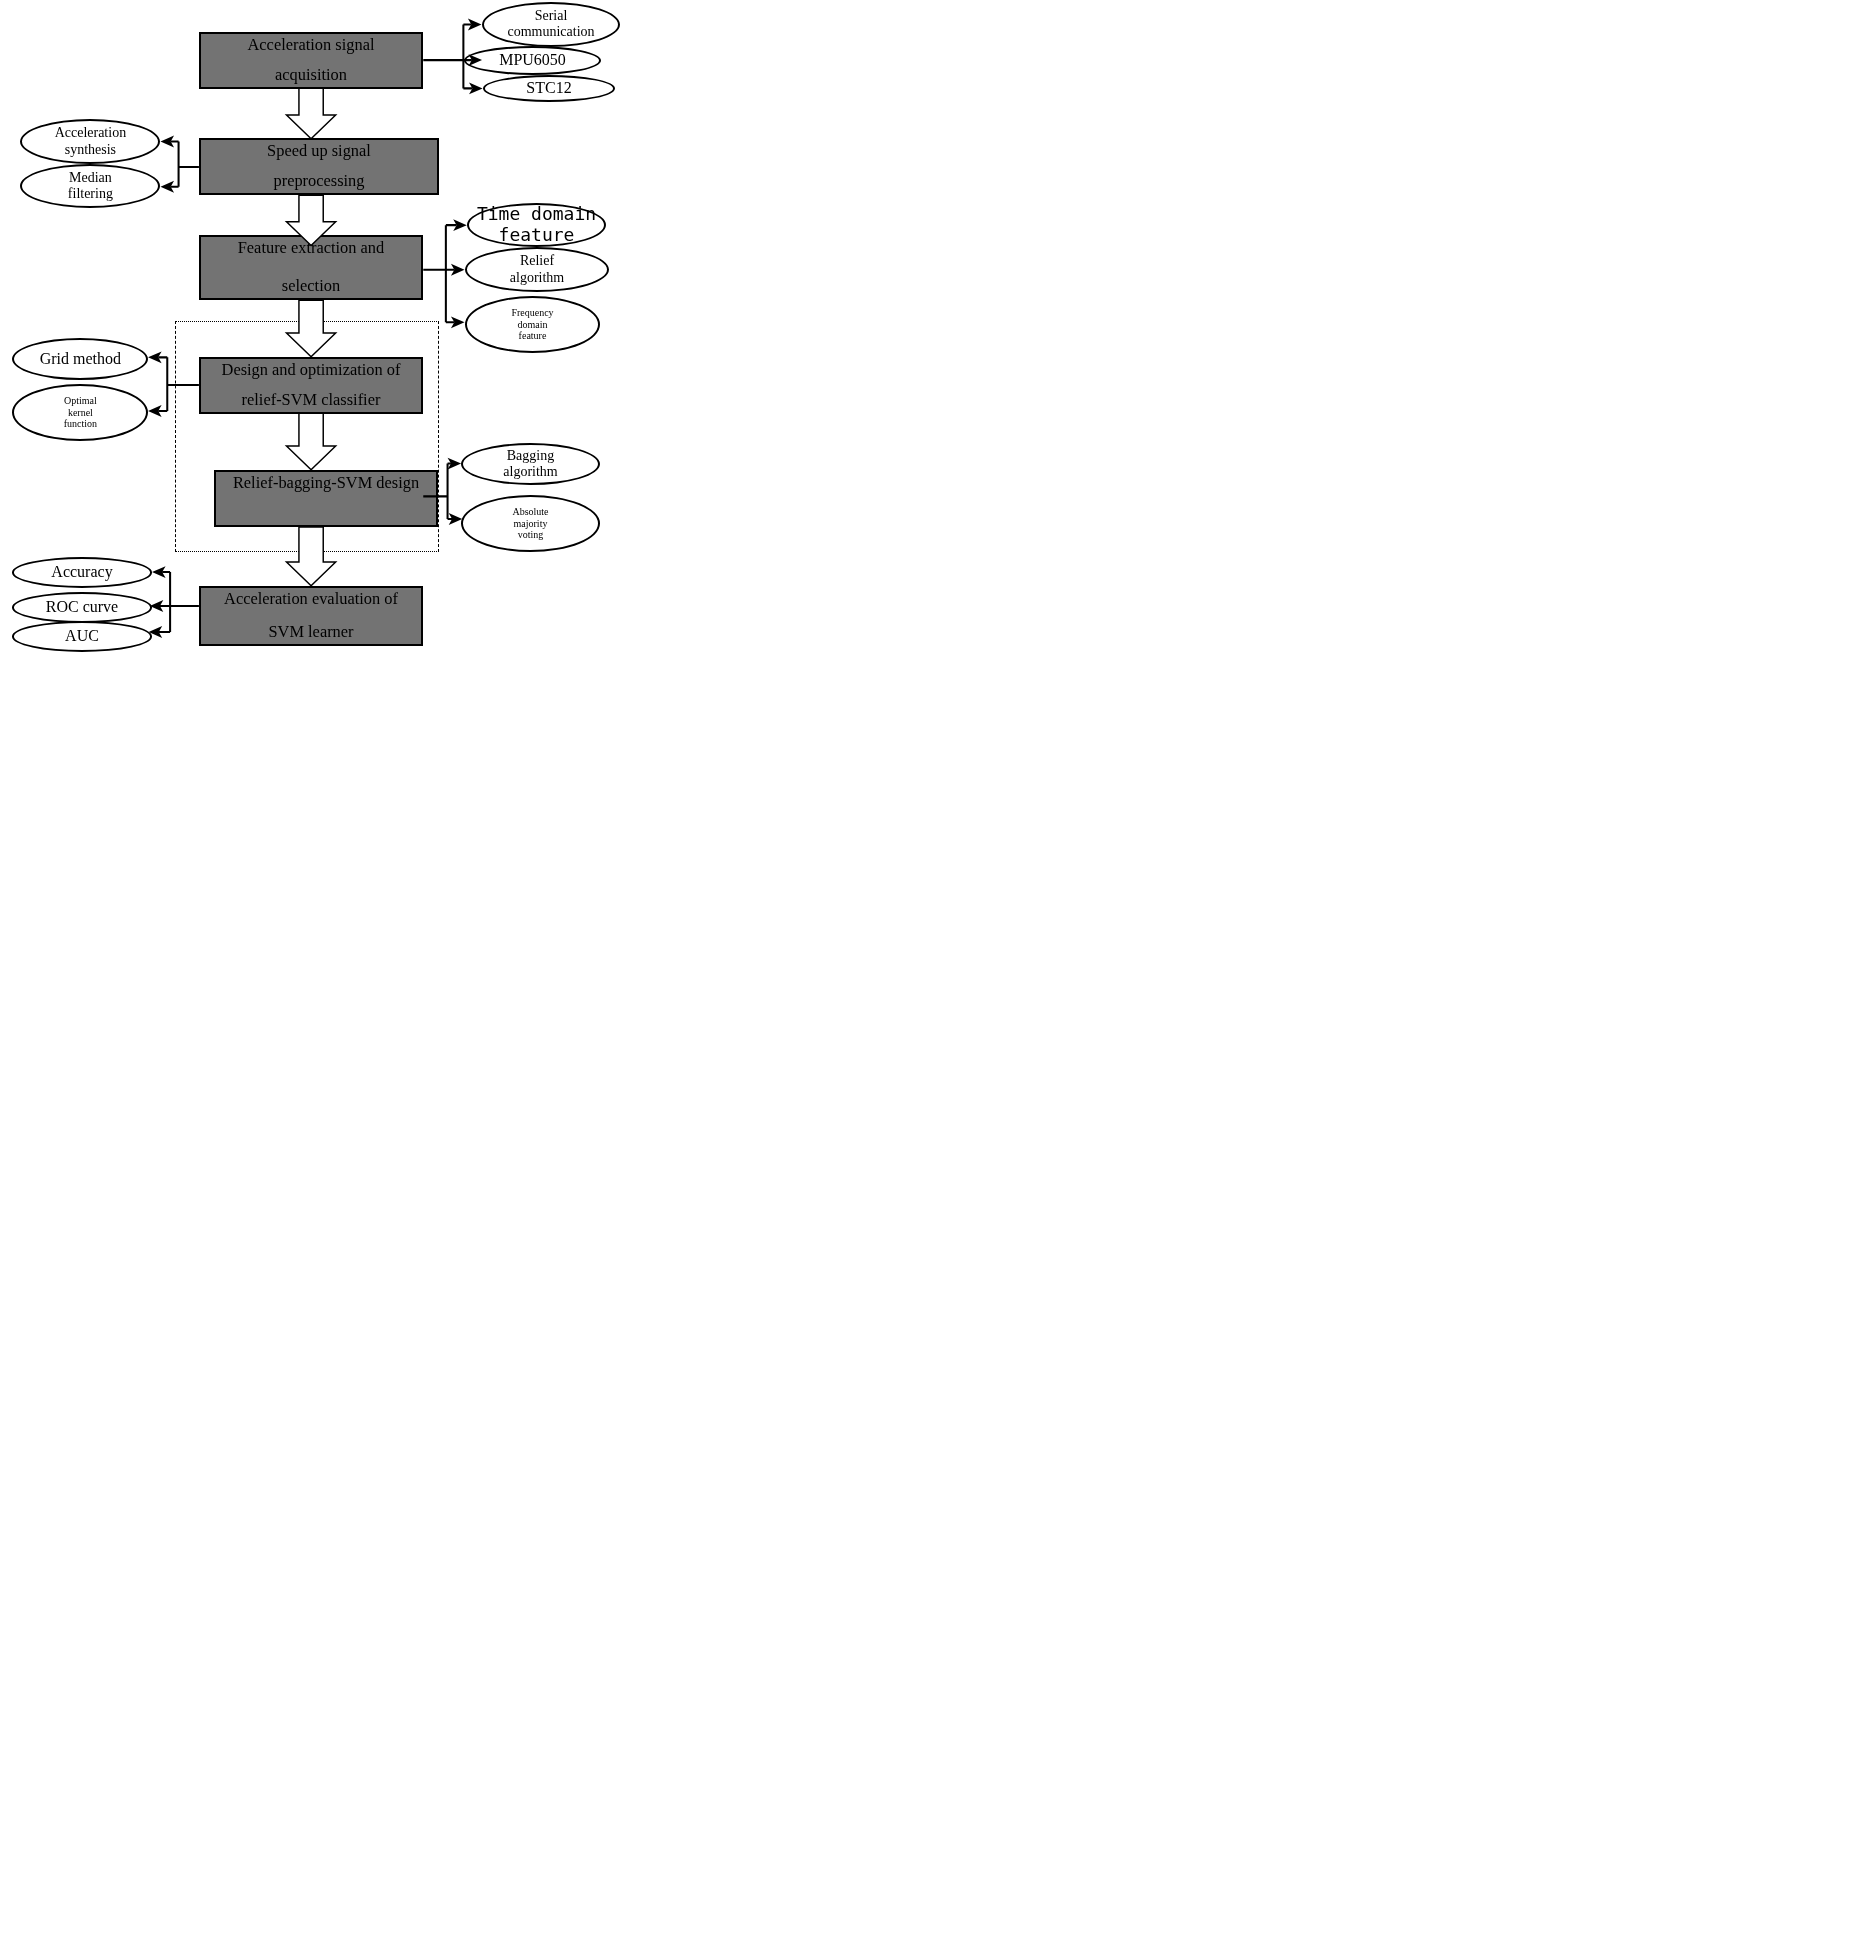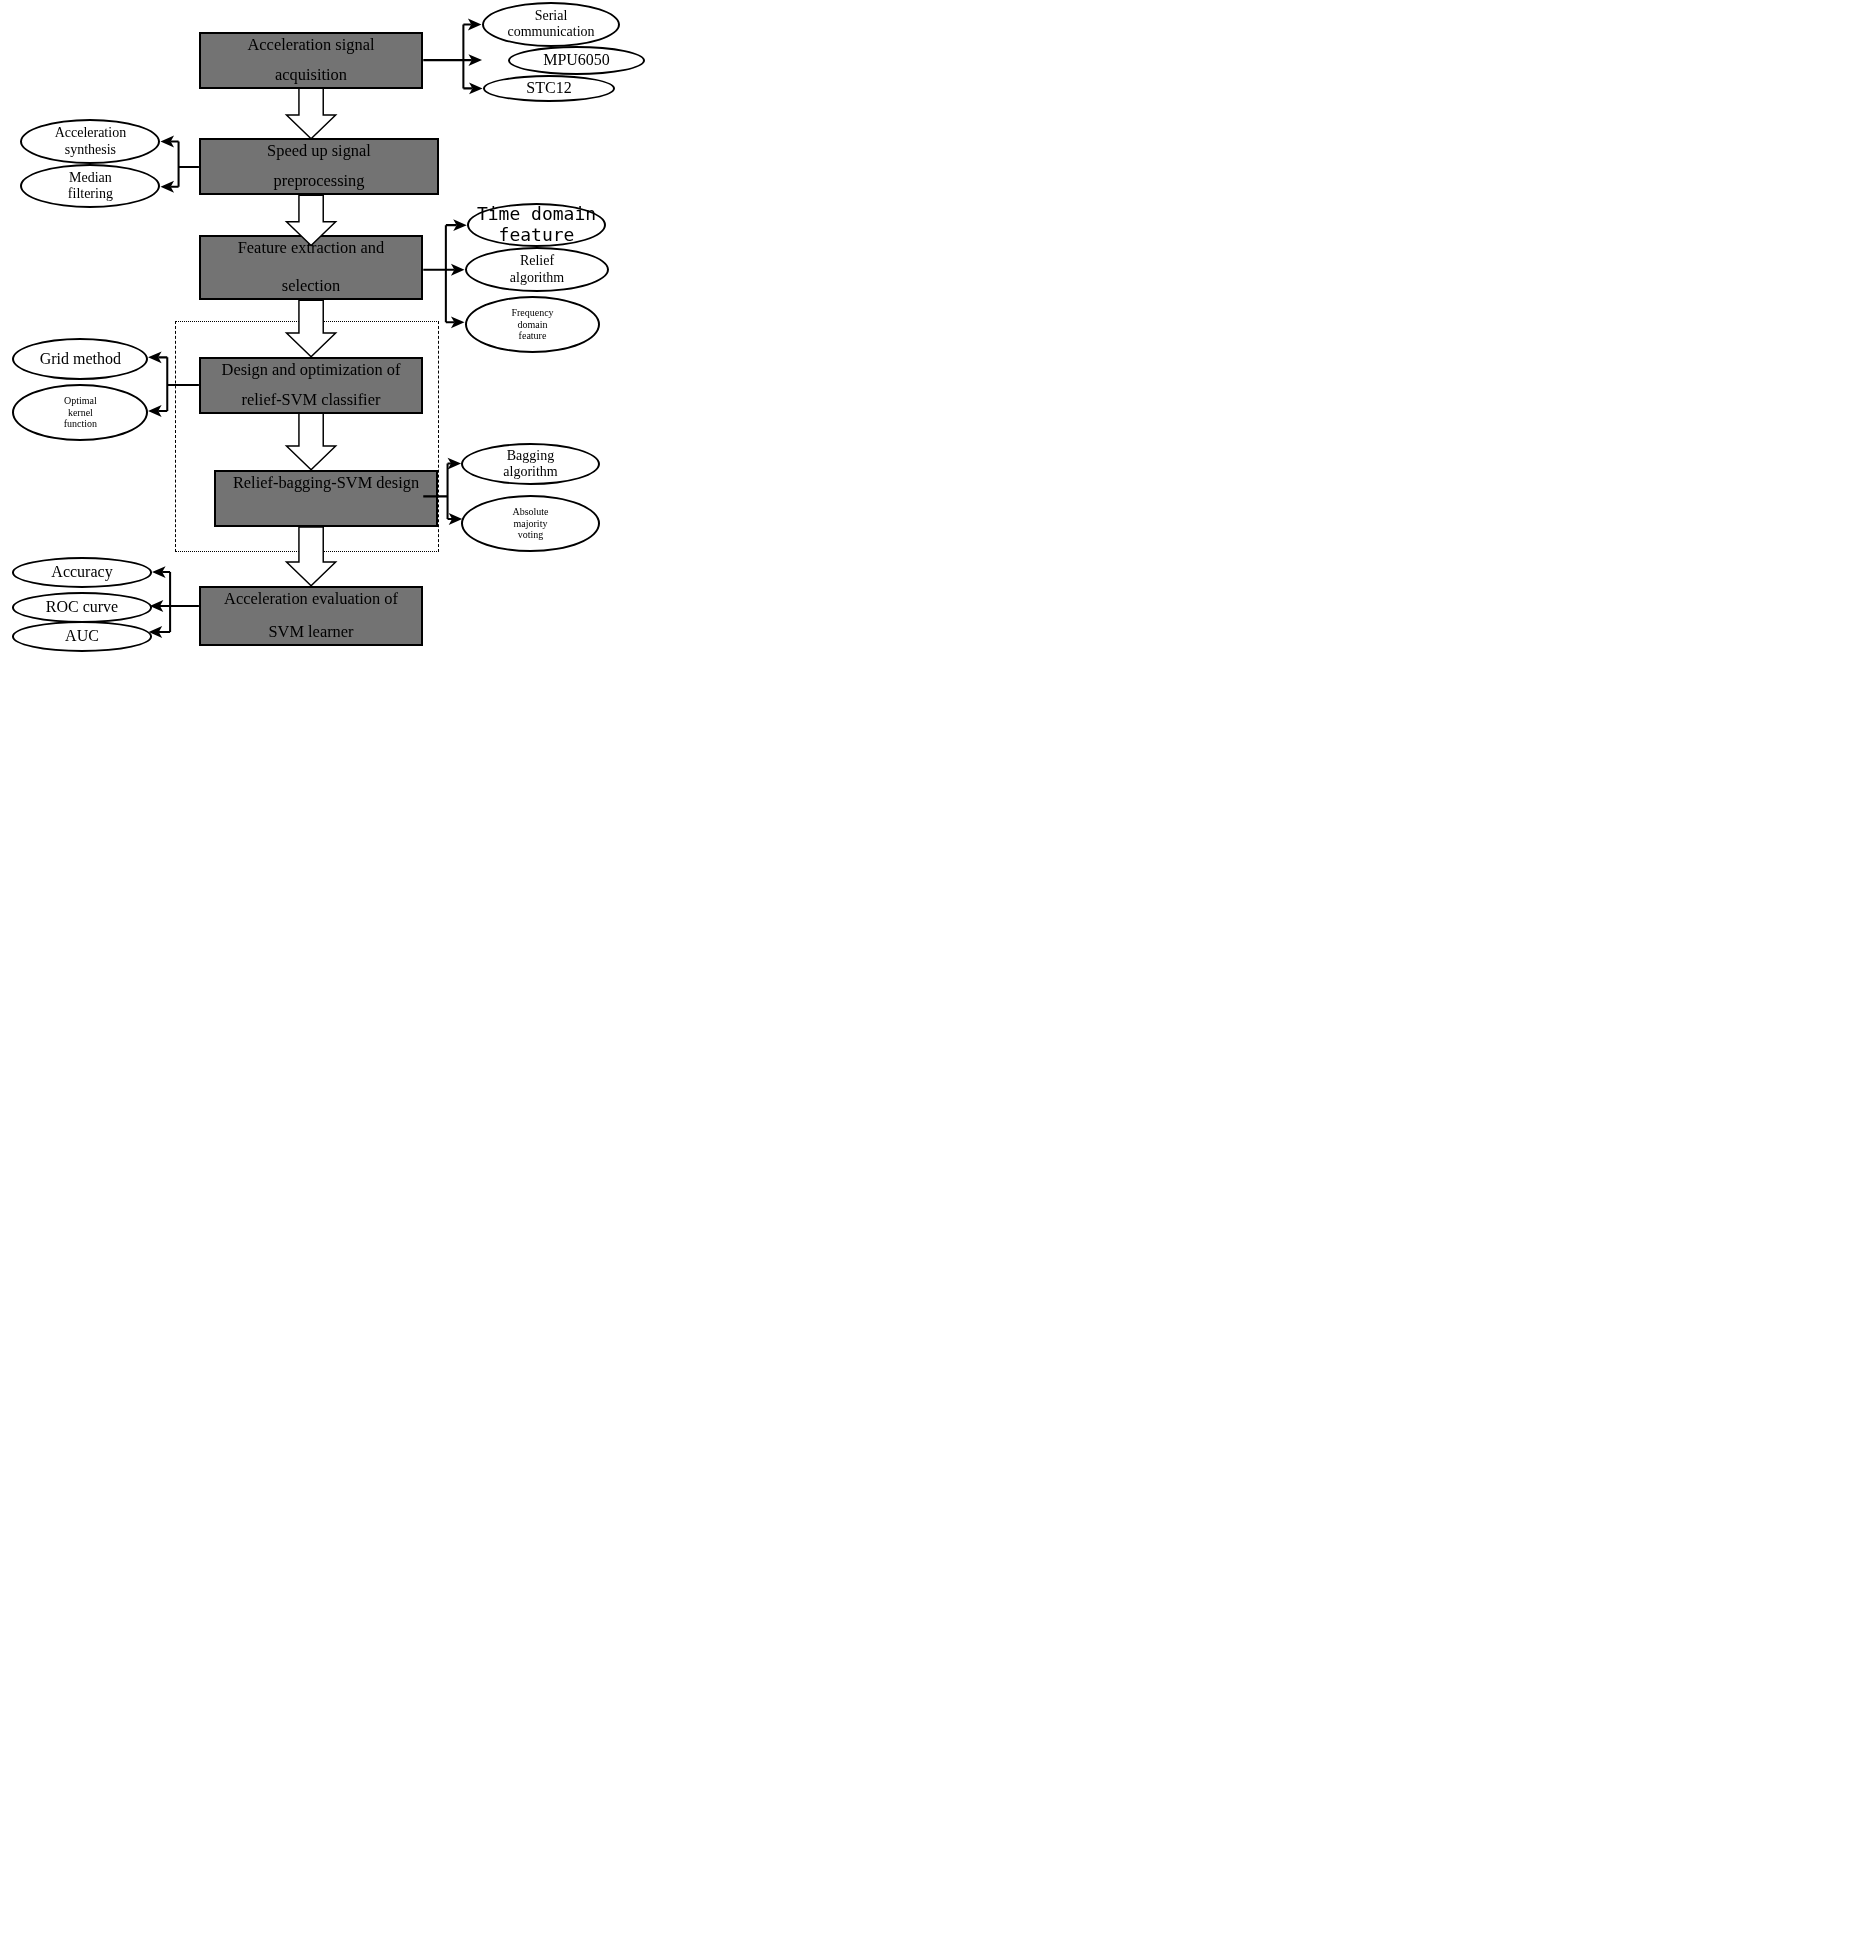--- a/index.html
+++ b/index.html
@@ -54,21 +54,21 @@
 
   <div class="flowbox" style="left:199px;top:586px;width:224px;height:60px;">
     <span class="box-line">Acceleration evaluation of</span>
     <span class="box-line">SVM learner</span>
   </div>
 
   <div class="ellipse fs2" style="left:482px;top:1.7px;width:138px;height:45px;">
     <span>Serial</span>
     <span>communication</span>
   </div>
-  <div class="ellipse fs1" style="left:508px;top:46px;width:137px;height:29px;">
+  <div class="ellipse fs1" style="left:464px;top:46px;width:137px;height:29px;">
     <span>MPU6050</span>
   </div>
   <div class="ellipse fs1" style="left:483px;top:75px;width:132px;height:27px;">
     <span>STC12</span>
   </div>
 
   <div class="ellipse fs2" style="left:20.4px;top:119px;width:140px;height:45px;">
     <span>Acceleration</span>
     <span>synthesis</span>
   </div>

